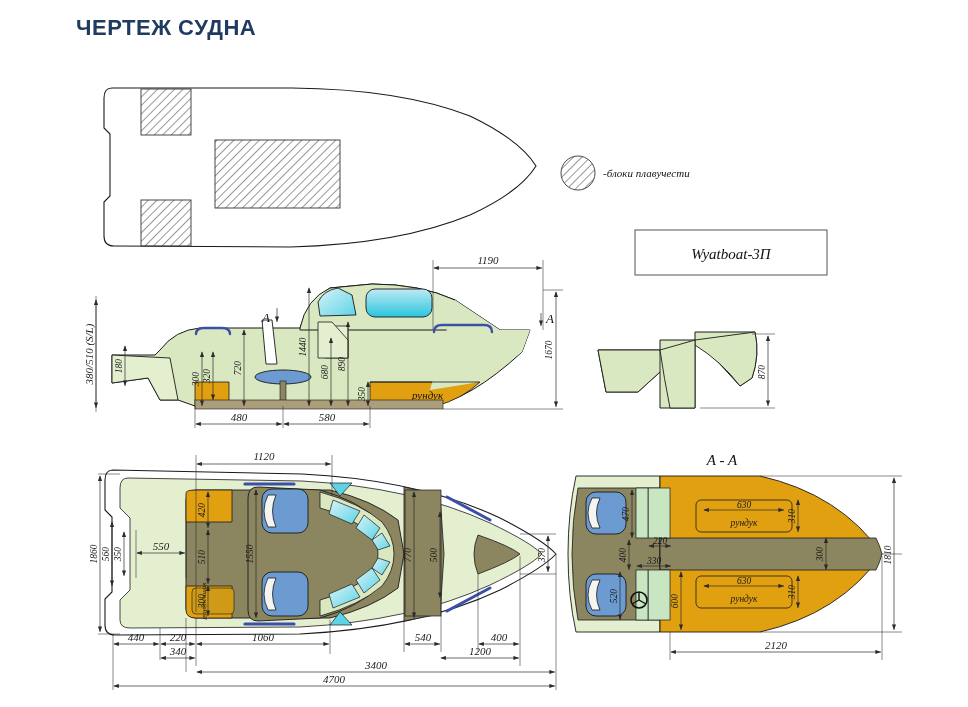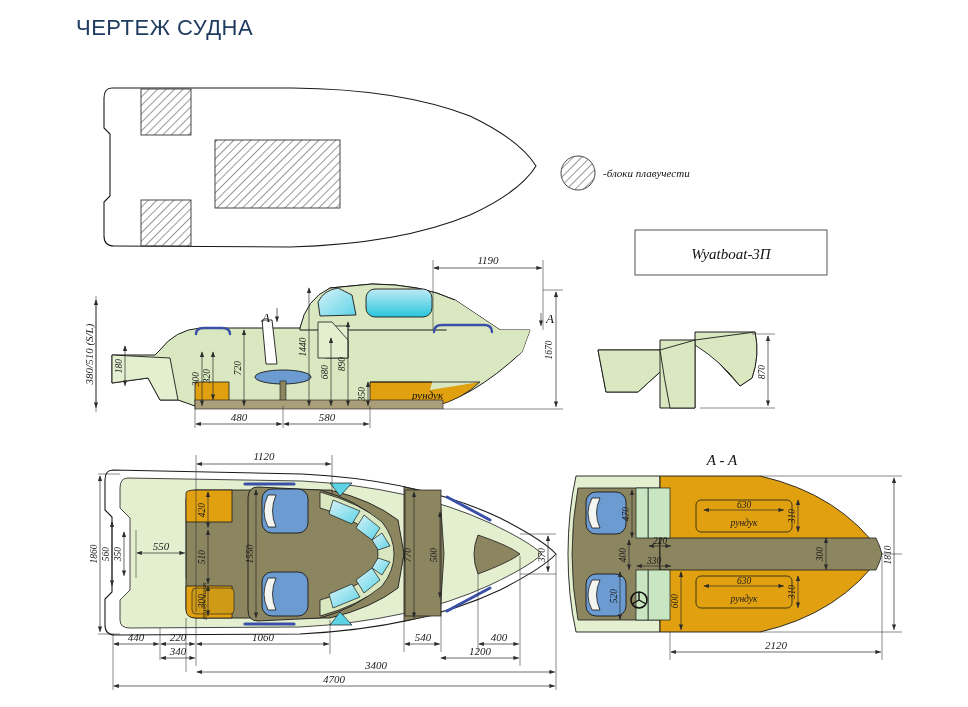--- a/index.html
+++ b/index.html
@@ -1,20 +1,20 @@
 <!DOCTYPE html>
 <html><head>
 <meta charset="utf-8">
 <style>
   html,body{margin:0;padding:0;background:#ffffff;}
   body{width:968px;height:707px;position:relative;overflow:hidden;
        font-family:"Liberation Sans",sans-serif;}
   .page{position:absolute;inset:0;background:#fff;}
   #page-title{position:absolute;left:76px;top:15px;font-size:22px;color:#1f3b60;
-              letter-spacing:.5px;font-weight:400;}
+              letter-spacing:.5px;font-weight:700;}
   svg{position:absolute;left:0;top:0;}
   .dim{font-family:"Liberation Serif",serif;font-style:italic;font-size:11px;fill:#1a1a1a;}
   .dim-s{font-family:"Liberation Serif",serif;font-style:italic;font-size:9.5px;fill:#1a1a1a;}
   .dim-xs{font-family:"Liberation Serif",serif;font-style:italic;font-size:7px;fill:#1a1a1a;}
   .lbl{font-family:"Liberation Serif",serif;font-style:italic;font-size:11px;fill:#111;}
   .lbl-big{font-family:"Liberation Serif",serif;font-style:italic;font-size:15px;fill:#111;}
   .secmark{font-family:"Liberation Serif",serif;font-style:italic;font-size:13px;fill:#111;}
   .dl{stroke:#2b2b2b;stroke-width:.7;fill:none;}
   .ext{stroke:#2b2b2b;stroke-width:.55;fill:none;}
   .out{stroke:#1a1a1a;stroke-width:1.1;fill:none;}

